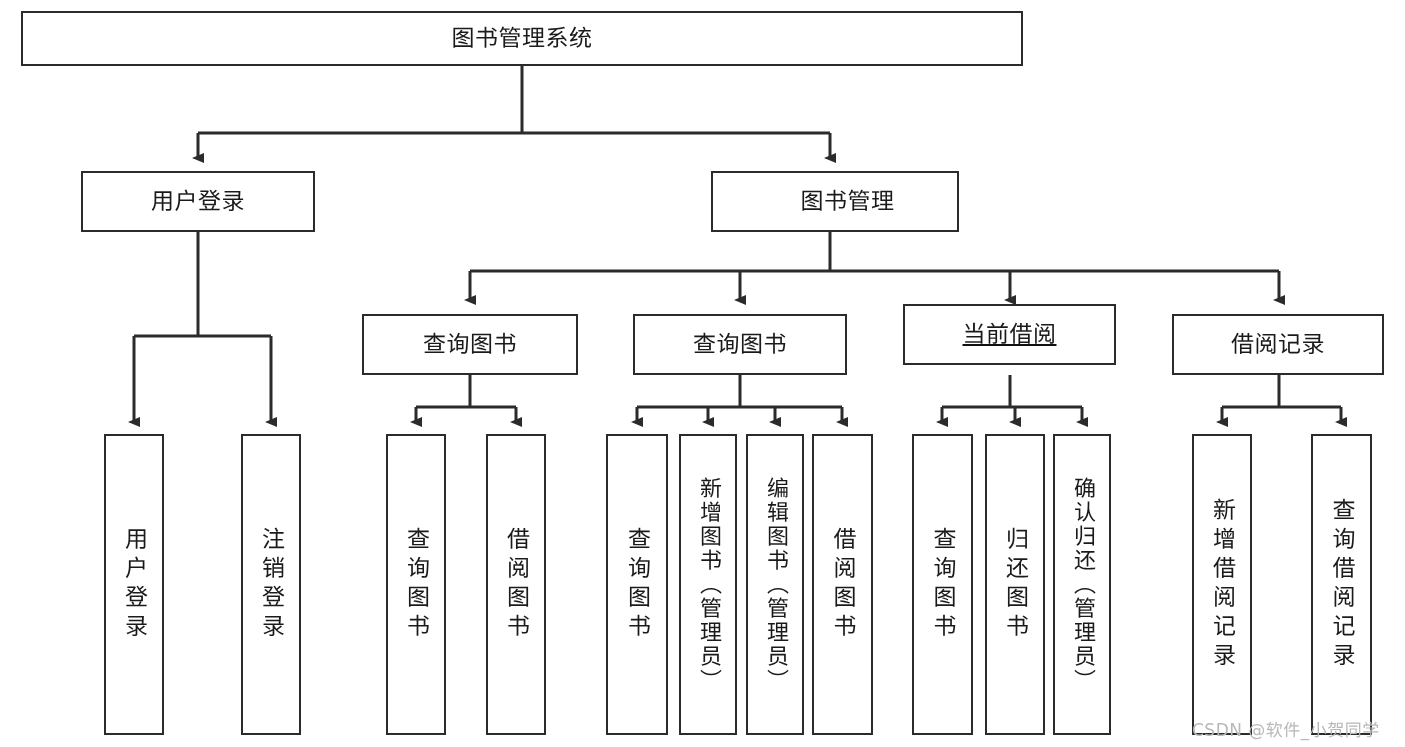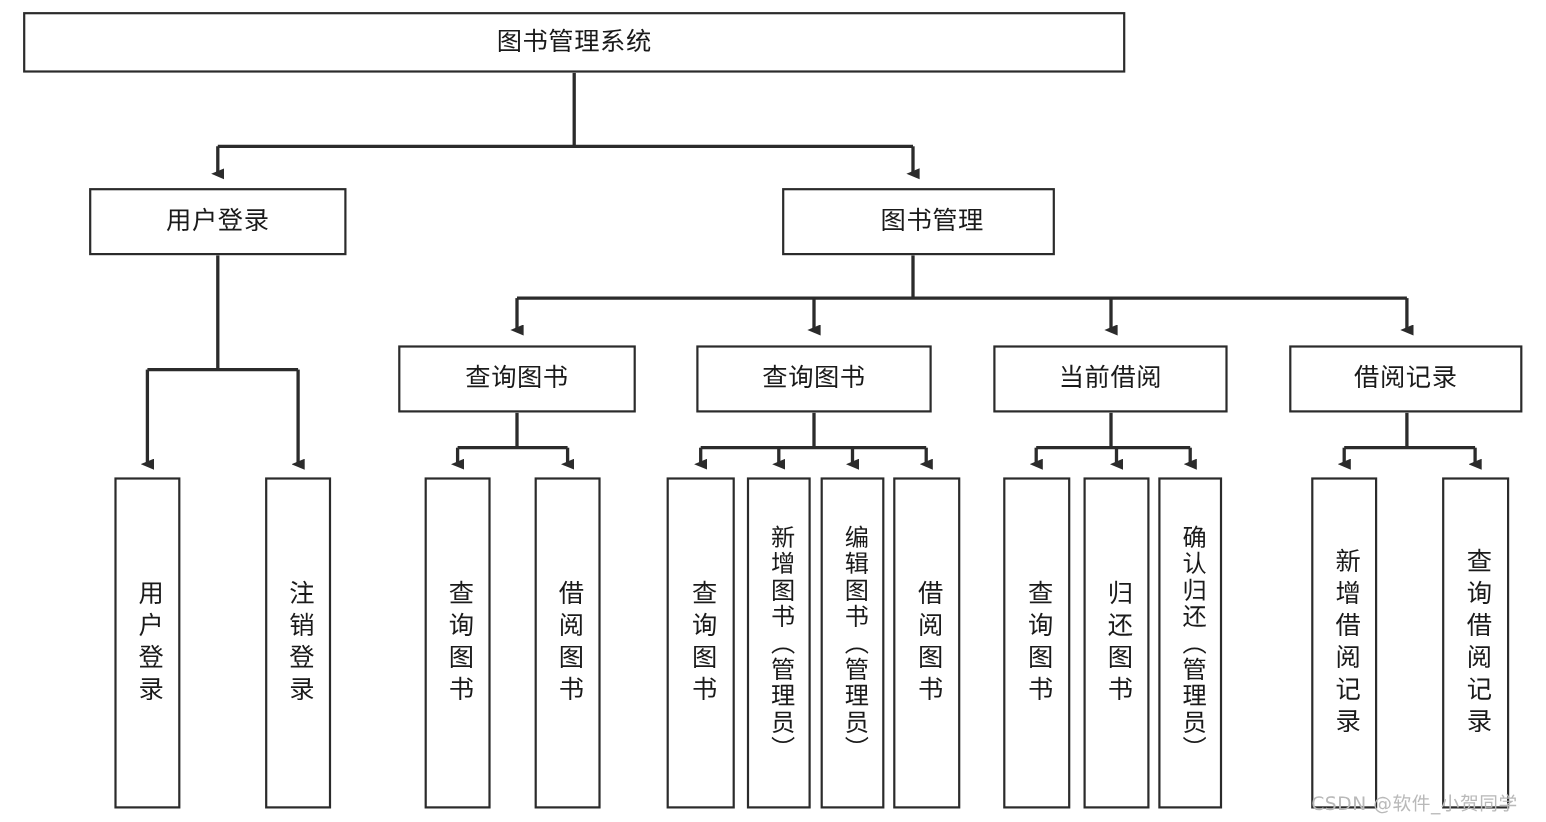--- a/index.html
+++ b/index.html
@@ -139,21 +139,21 @@
   <div class="node horiz" style="left:711px;top:171px;width:248px;height:61px;padding-left:25px;">
     <span class="label">图书管理</span>
   </div>
 
   <div class="node horiz" style="left:362px;top:314px;width:216px;height:61px;">
     <span class="label">查询图书</span>
   </div>
   <div class="node horiz" style="left:633px;top:314px;width:214px;height:61px;">
     <span class="label">查询图书</span>
   </div>
-  <div class="node horiz" style="left:903px;top:314px;width:213px;height:61px;">
+  <div class="node horiz" style="left:903px;top:304px;width:213px;height:61px;text-decoration:underline;">
     <span class="label">当前借阅</span>
   </div>
   <div class="node horiz" style="left:1172px;top:314px;width:212px;height:61px;">
     <span class="label">借阅记录</span>
   </div>
 
   <div class="node vert" style="left:104px;top:434px;width:60px;height:301px;">
     <span class="label">用户登录</span>
   </div>
   <div class="node vert" style="left:241px;top:434px;width:60px;height:301px;">

